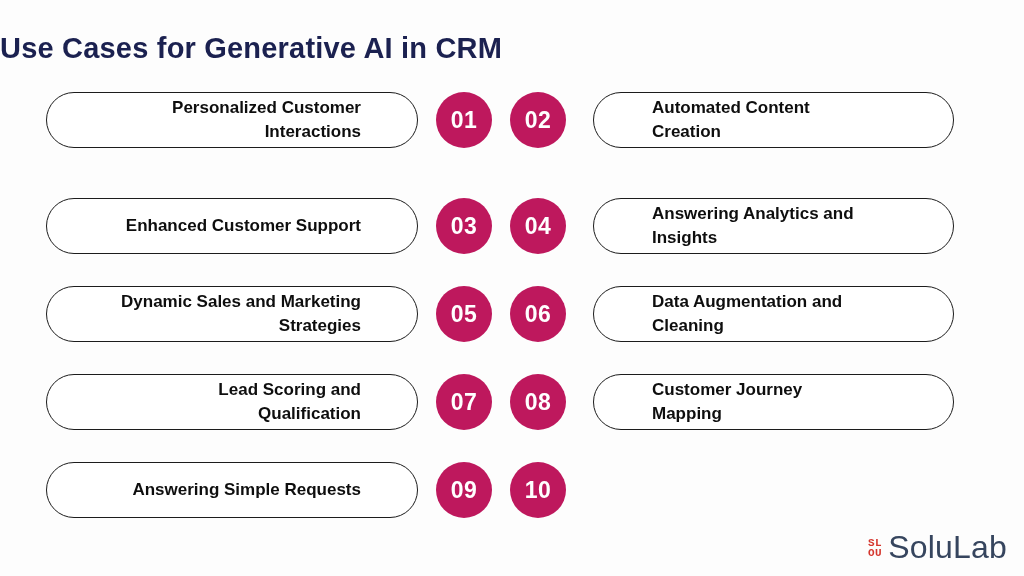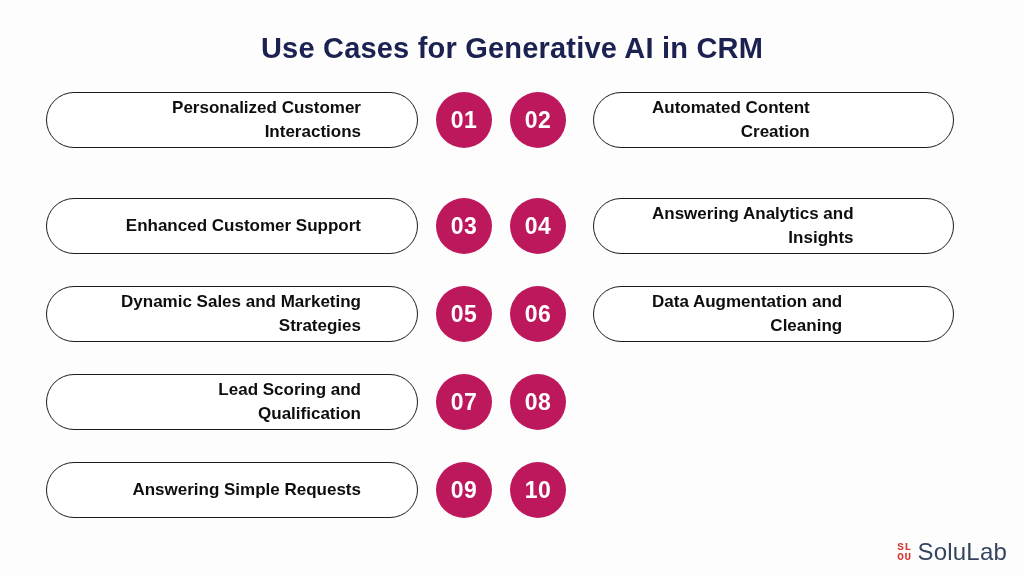--- a/index.html
+++ b/index.html
@@ -14,21 +14,21 @@
     position: absolute;
     left: 0; top: 0;
     width: 1024px; height: 576px;
     background: #fdfdfd;
   }
   .title {
     position: absolute;
     top: 32px;
     left: 0;
     width: 100%;
-    text-align: center;
+    text-align: left;
     font-size: 29px;
     font-weight: bold;
     letter-spacing: 0.2px;
     color: #1b2150;
   }
   .row {
     position: absolute;
     left: 0;
     width: 100%;
     height: 56px;
@@ -56,21 +56,21 @@
     padding: 0 30px 0 58px;
   }
   .pill-text {
     font-size: 17px;
     font-weight: bold;
     color: #0e0e0e;
     line-height: 1.4;
     white-space: pre-line;
   }
   .pill-left .pill-text { text-align: right; }
-  .pill-right .pill-text { text-align: right; }
+  .pill-right .pill-text { text-align: left; }
   .num {
     position: absolute;
     top: 0;
     width: 56px;
     height: 56px;
     border-radius: 50%;
     background: #be185d;
     color: #ffffff;
     font-size: 23px;
     font-weight: bold;
@@ -100,21 +100,21 @@
     justify-content: center;
     color: #d5372f;
     font-weight: bold;
     font-size: 11px;
     line-height: 10px;
     letter-spacing: 0.5px;
     font-family: "Liberation Mono", monospace;
   }
   .logo-mark span { display: block; }
   .logo-text {
-    font-size: 24px;
+    font-size: 32px;
     color: #36455e;
     letter-spacing: 0.2px;
   }
 </style>
 </head>
 <body>
 
 <div class="canvas">
 
   <div class="title">Use Cases for Generative AI in CRM</div>
@@ -157,20 +157,24 @@
     </div>
   </div>
 
   <div class="row row-4">
     <div class="pill pill-left">
       <span class="pill-text">Lead Scoring and
 Qualification</span>
     </div>
     <div class="num num-1">07</div>
     <div class="num num-2">08</div>
+    <div class="pill pill-right">
+      <span class="pill-text">Customer Journey
+Mapping</span>
+    </div>
   </div>
 
   <div class="row row-5">
     <div class="pill pill-left">
       <span class="pill-text">Answering Simple Requests</span>
     </div>
     <div class="num num-1">09</div>
     <div class="num num-2">10</div>
   </div>
 

